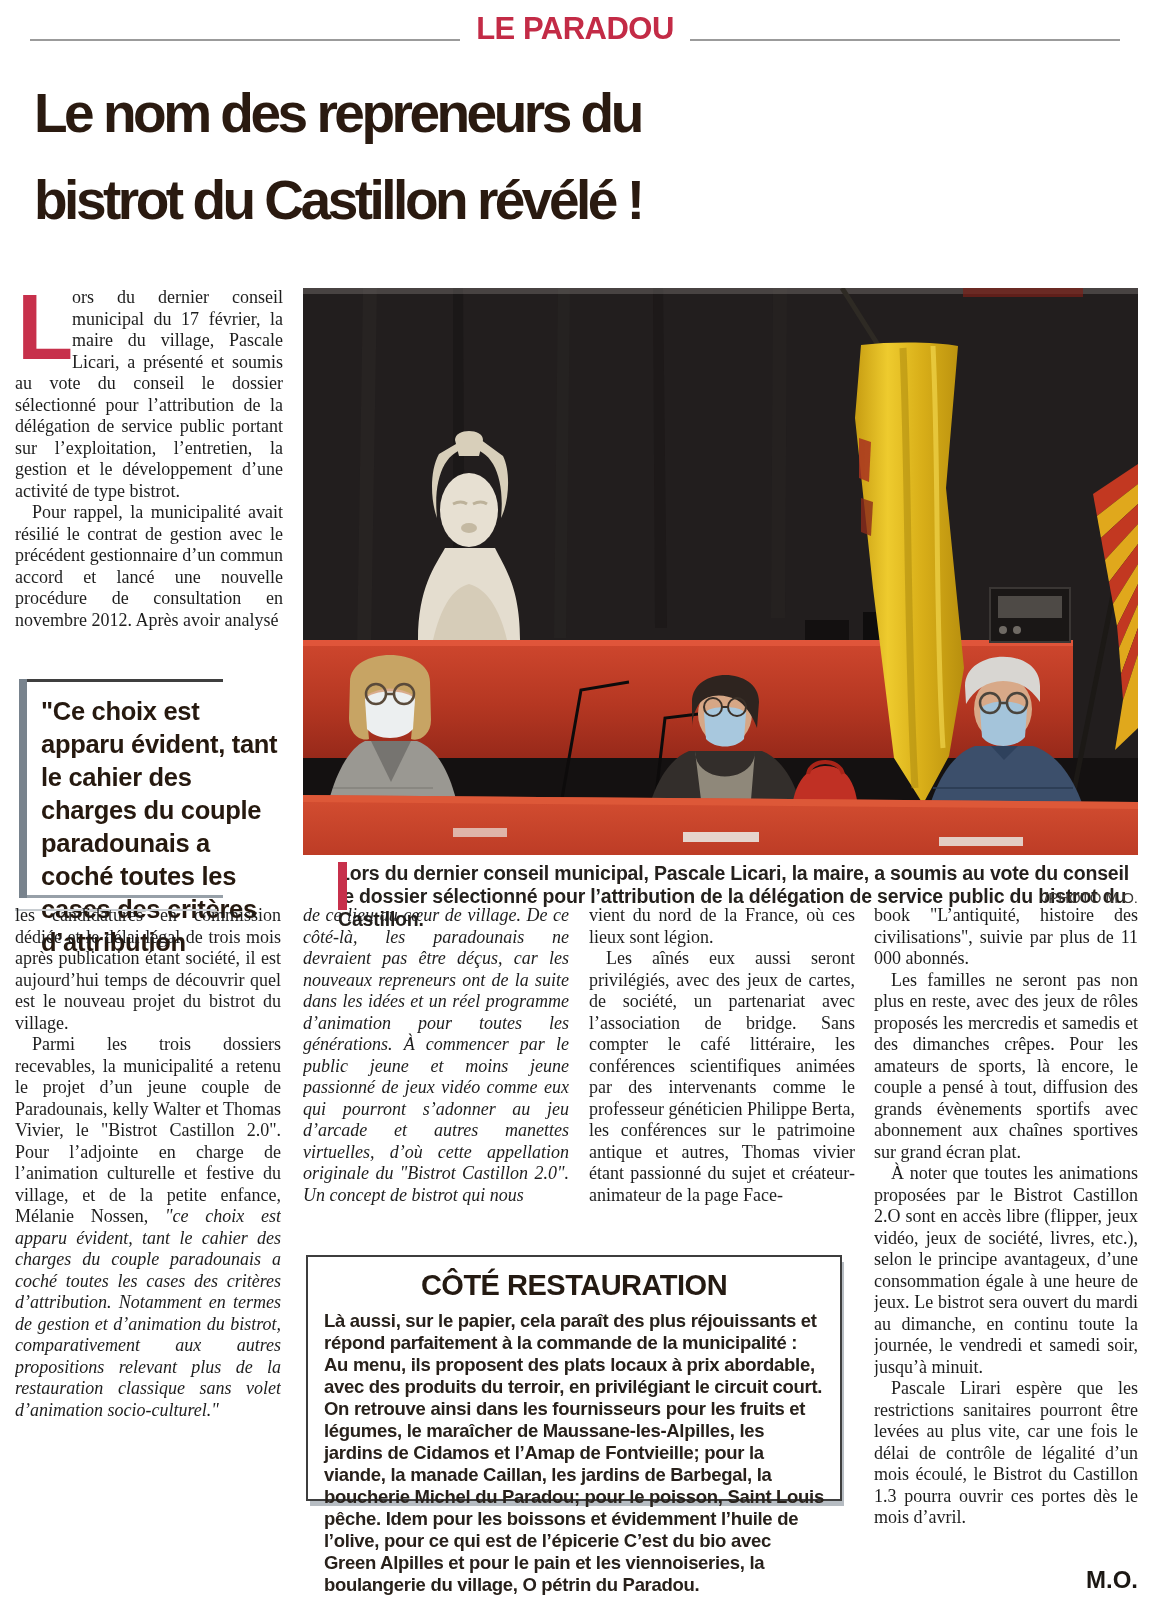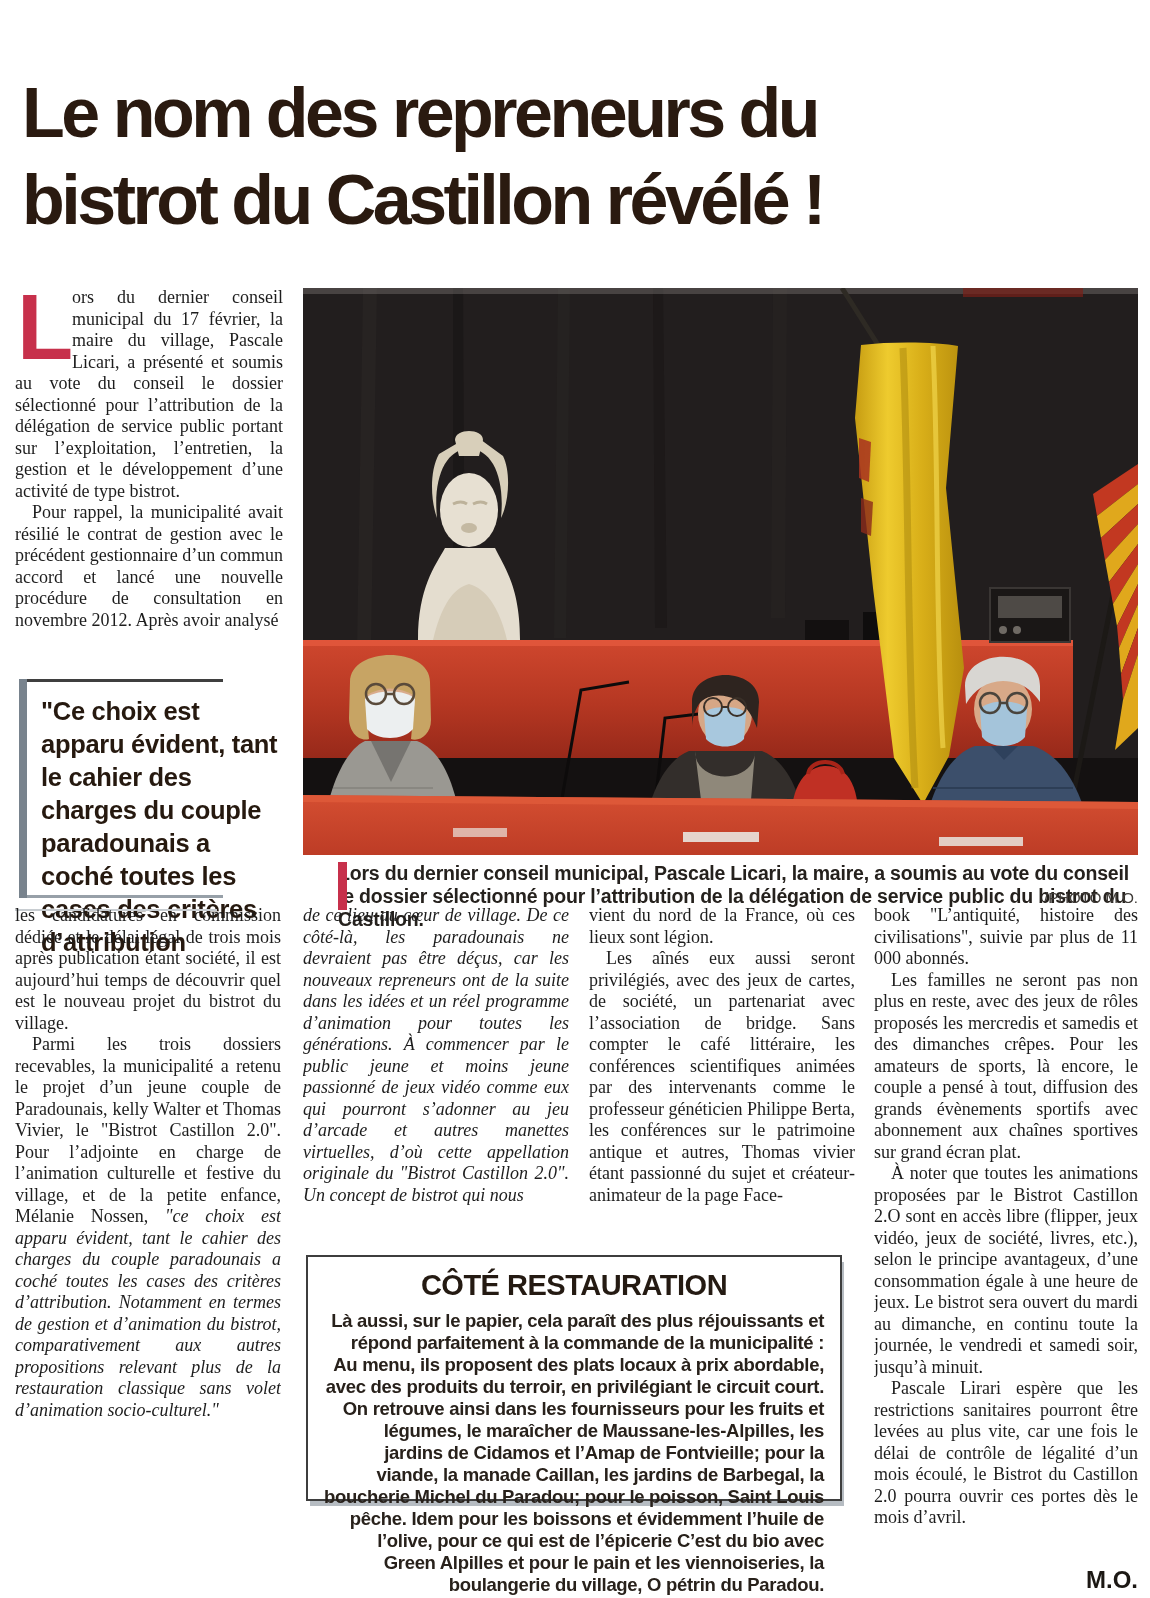--- a/index.html
+++ b/index.html
@@ -6,23 +6,23 @@
   .page{position:relative;width:1150px;height:1598px;background:#ffffff;margin:0 auto;
         font-family:"Liberation Serif","DejaVu Serif",serif;color:#1d1d1d;overflow:hidden;
         -webkit-hyphens:auto;hyphens:auto;}
   
   .kicker{position:absolute;top:10px;left:0;right:0;height:36px;display:flex;align-items:flex-end;
           justify-content:center;gap:16px;padding:0 18px;}
   .kicker .rule{flex:1;height:2px;background:#9b9b9b;margin-bottom:5px;max-width:430px;}
   .kicker .klabel{font-family:"Liberation Sans","DejaVu Sans",sans-serif;font-weight:700;
           font-size:31px;line-height:34px;color:#c32b46;letter-spacing:-0.5px;}
   
-  .headline{position:absolute;left:22px;top:70px;width:1110px;
-          font-family:"Liberation Sans","DejaVu Sans",sans-serif;font-weight:700;
-          font-size:70px;line-height:87px;letter-spacing:-3.5px;color:#2a1a10;}
+  .headline{position:absolute;left:34px;top:70px;width:1110px;
+          font-family:"Liberation Sans","DejaVu Sans",sans-serif;font-weight:700;
+          font-size:55px;line-height:87px;letter-spacing:-3.5px;color:#2a1a10;}
   
   .serifcol{position:absolute;text-align:justify;font-size:18px;line-height:21.5px;overflow:hidden;}
   .serifcol p{margin:0;}
   .serifcol p.ind{text-indent:17px;}
   .it{font-style:italic;}
   .col1top{left:15px;top:287px;width:268px;height:386px;}
   .dropcap{float:left;width:46px;height:64px;margin:6px 9px 0 2px;
           font-family:"Liberation Sans","DejaVu Sans",sans-serif;font-weight:700;
           font-size:92px;line-height:68px;color:#c7304b;}
   .colA{left:15px;top:905px;width:266px;height:691px;}
@@ -51,27 +51,32 @@
   .caption::before{content:"";position:absolute;left:0;top:0;width:9px;height:48px;background:#c7304b;}
   .credit{position:absolute;right:0;bottom:1px;font-weight:400;font-size:15px;
           letter-spacing:0;color:#3f3b37;margin-top:11px;}
   
   .resto{position:absolute;left:306px;top:1255px;width:536px;height:246px;background:#fff;
           border:2px solid #3e3e3e;box-sizing:border-box;box-shadow:3px 6px 0 -1px #b6bcc2;
           padding:10px 16px 0 16px;font-family:"Liberation Sans","DejaVu Sans",sans-serif;}
   .resto h2{margin:2px 0 9px 0;text-align:center;font-size:29px;line-height:32px;
           letter-spacing:-0.5px;color:#241a12;}
   .resto p{margin:0;font-weight:700;font-size:18.5px;line-height:22px;letter-spacing:-0.3px;
-          color:#28211b;text-align:right;}
+          color:#28211b;text-align:left;}
 </style>
 </head>
 <body>
 
 <div class="page">
 
+  <div class="kicker">
+    <div class="rule"></div>
+    <div class="klabel">LE PARADOU</div>
+    <div class="rule"></div>
+  </div>
 
   <h1 class="headline" style="margin:0;">
     <span>Le nom des repreneurs du</span><br>
     <span>bistrot du Castillon révélé !</span>
   </h1>
 
   <div class="serifcol col1top">
     <p><span class="dropcap">L</span><span>ors du dernier conseil municipal du 17 février, la maire du village, Pascale Licari, a présenté et soumis au vote du conseil le dossier sélectionné pour l’attribution de la délégation de service public portant sur l’exploitation, l’entretien, la gestion et le développement d’une activité de type bistrot.</span></p>
     <p class="ind">Pour rappel, la municipalité avait résilié le contrat de gestion avec le précédent gestionnaire d’un commun accord et lancé une nouvelle procédure de consultation en novembre 2012. Après avoir analysé</p>
   </div>
@@ -251,21 +256,21 @@
 
   <div class="serifcol colC">
     <p>vient du nord de la France, où ces lieux sont légion.</p>
     <p class="ind">Les aînés eux aussi seront privilégiés, avec des jeux de cartes, de société, un partenariat avec l’association de bridge. Sans compter le café littéraire, les conférences scientifiques animées par des intervenants comme le professeur généticien Philippe Berta, les conférences sur le patrimoine antique et autres, Thomas vivier étant passionné du sujet et créateur-animateur de la page Face-</p>
   </div>
 
   <div class="serifcol colD">
     <p>book "L’antiquité, histoire des civilisations", suivie par plus de 11 000 abonnés.</p>
     <p class="ind">Les familles ne seront pas non plus en reste, avec des jeux de rôles proposés les mercredis et samedis et des dimanches crêpes. Pour les amateurs de sports, là encore, le couple a pensé à tout, diffusion des grands évènements sportifs avec abonnement aux chaînes sportives sur grand écran plat.</p>
     <p class="ind">À noter que toutes les animations proposées par le Bistrot Castillon 2.O sont en accès libre (flipper, jeux vidéo, jeux de société, livres, etc.), selon le principe avantageux, d’une consommation égale à une heure de jeux. Le bistrot sera ouvert du mardi au dimanche, en continu toute la journée, le vendredi et samedi soir, jusqu’à minuit.</p>
-    <p class="ind">Pascale Lirari espère que les restrictions sanitaires pourront être levées au plus vite, car une fois le délai de contrôle de légalité d’un mois écoulé, le Bistrot du Castillon 2.0 pourra ouvrir ces portes dès le mois d’avril.</p>
+    <p class="ind">Pascale Lirari espère que les restrictions sanitaires pourront être levées au plus vite, car une fois le délai de contrôle de légalité d’un mois écoulé, le Bistrot du Castillon 1.3 pourra ouvrir ces portes dès le mois d’avril.</p>
   </div>
 
   <div class="byline">M.O.</div>
 
   <div class="resto">
     <h2>CÔTÉ RESTAURATION</h2>
     <p>Là aussi, sur le papier, cela paraît des plus réjouissants et répond parfaitement à la commande de la municipalité :</p>
     <p>Au menu, ils proposent des plats locaux à prix abordable, avec des produits du terroir, en privilégiant le circuit court. On retrouve ainsi dans les fournisseurs pour les fruits et légumes, le maraîcher de Maussane-les-Alpilles, les jardins de Cidamos et l’Amap de Fontvieille; pour la viande, la manade Caillan, les jardins de Barbegal, la boucherie Michel du Paradou; pour le poisson, Saint Louis pêche. Idem pour les boissons et évidemment l’huile de l’olive, pour ce qui est de l’épicerie C’est du bio avec Green Alpilles et pour le pain et les viennoiseries, la boulangerie du village, O pétrin du Paradou.</p>
   </div>
 

